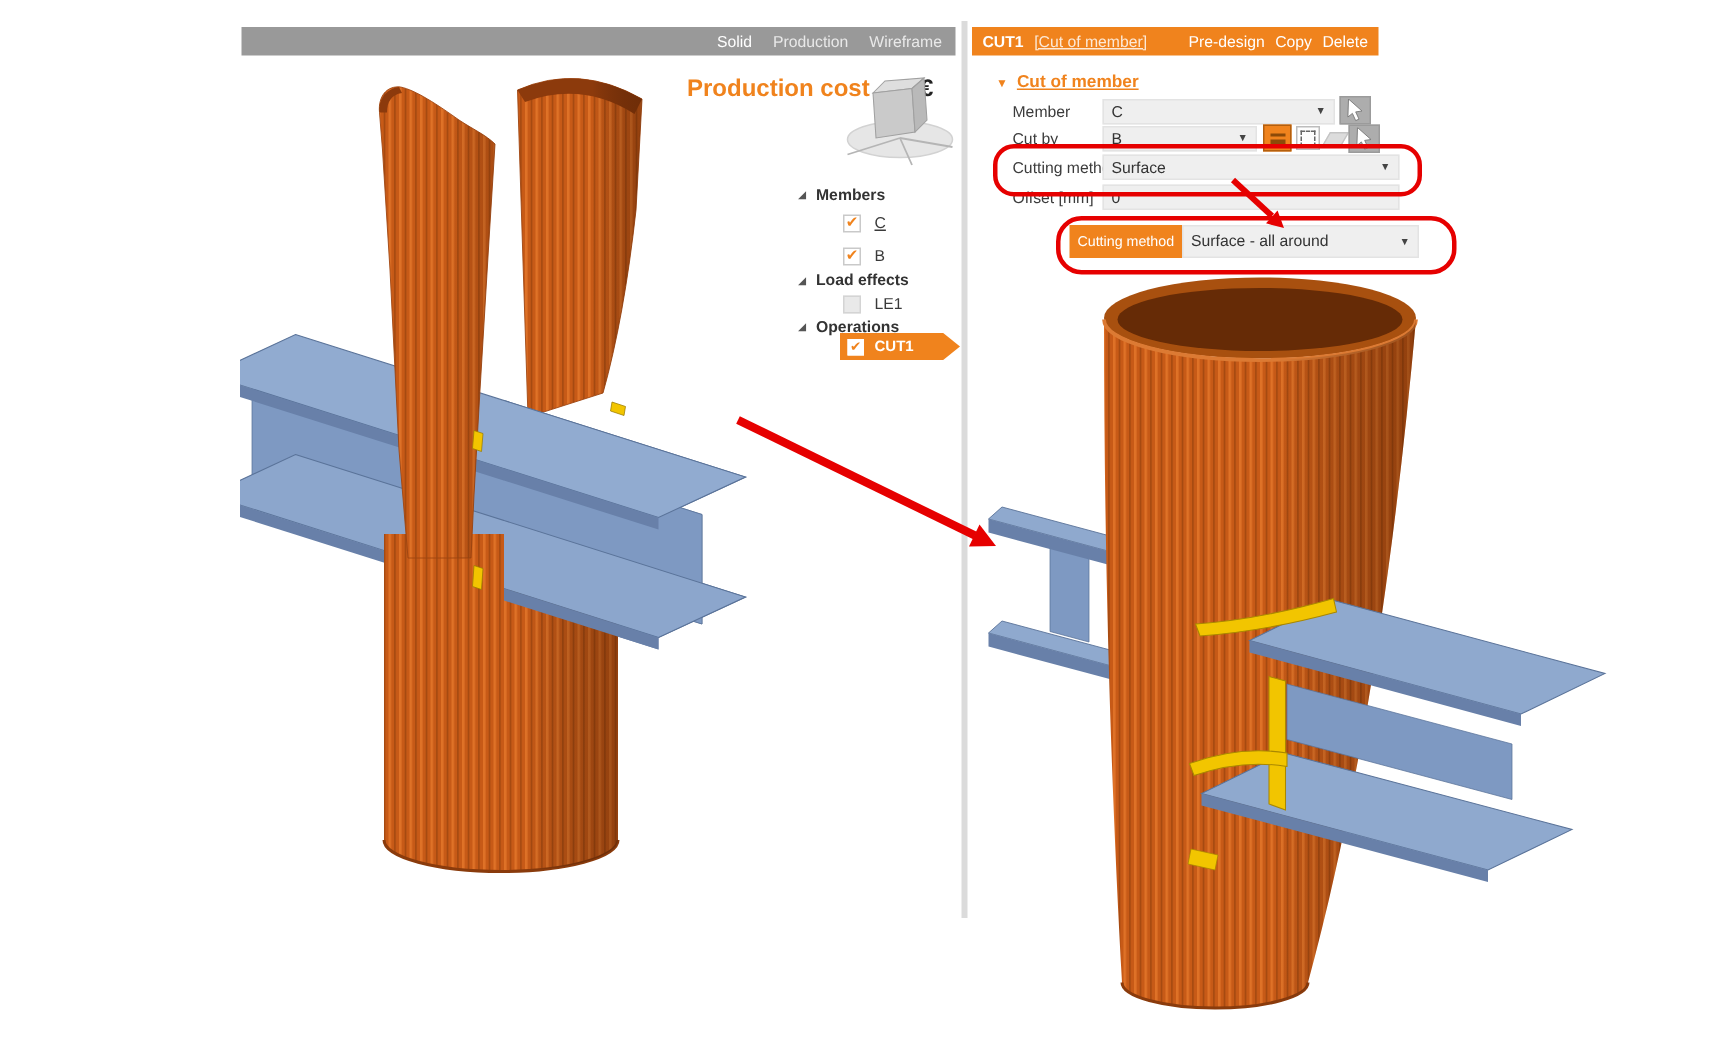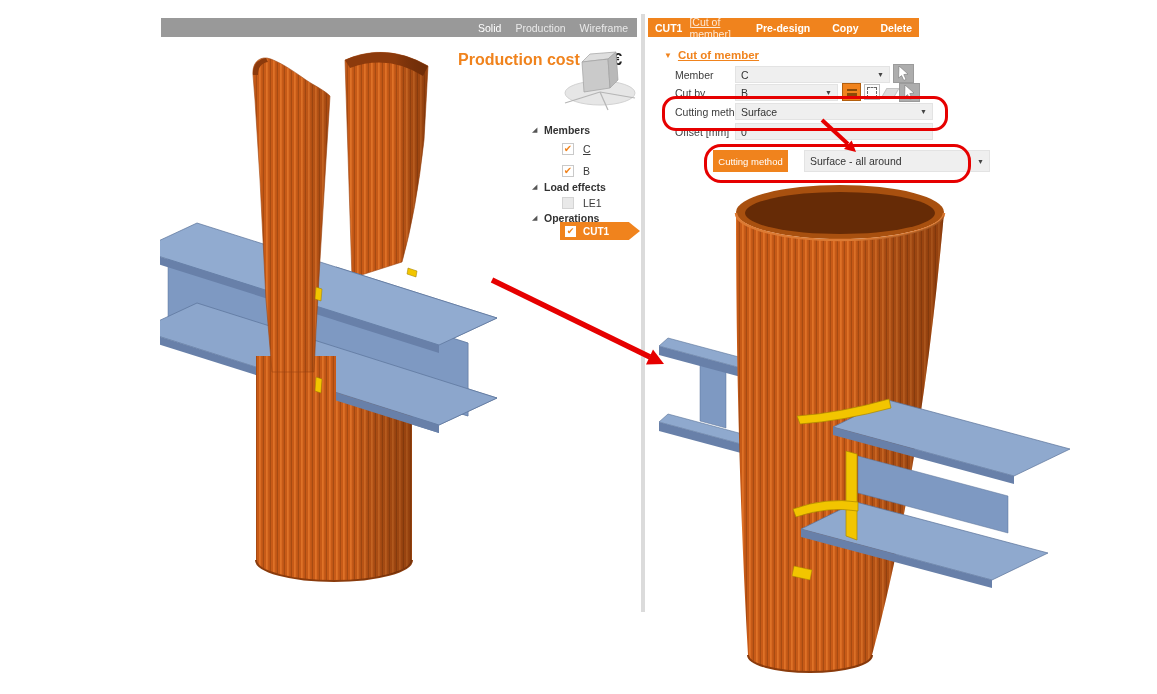--- a/index.html
+++ b/index.html
@@ -29,40 +29,40 @@
   .cut1-banner .cut1-label{color:#fff;font-weight:bold;font-size:10px;}
   .item-label{color:#3a3a3a;}
   .item-label.underl{text-decoration:underline;}
   
   .divider{position:absolute;left:641px;top:14px;width:4px;height:598px;background:#dbdbdb;}
   
   .op-header{position:absolute;left:648px;top:18px;width:271px;height:19px;background:#F0831D;
     display:flex;align-items:center;padding:0 7px;box-sizing:border-box;font-size:10.5px;color:#fff;}
   .op-header .oh-title{font-weight:bold;}
   .op-header .oh-sub{color:rgba(255,255,255,.82);margin-left:7px;flex:1;text-decoration:underline;}
-  .op-header .oh-act{font-weight:bold;margin-left:22px;cursor:default;}
+  .op-header .oh-act{font-weight:normal;margin-left:7px;cursor:default;}
   .section-hdr{position:absolute;left:664px;top:49px;display:flex;align-items:center;}
   .section-hdr .sec-arrow{color:#F0831D;font-size:8px;margin-right:6px;}
   .section-hdr .sec-title{color:#F0831D;font-weight:bold;font-size:11.5px;text-decoration:underline;}
   .frm-label{position:absolute;left:675px;font-size:10.5px;color:#3c3c3c;}
   .frm-ctl{position:absolute;background:#efefef;border:1px solid #e3e3e3;box-sizing:border-box;
     font-size:10.5px;color:#333;display:flex;align-items:center;padding:0 5px;}
   .frm-ctl .ctl-val{flex:1;}
   .frm-ctl .ctl-arrow{font-size:7px;color:#444;}
   .sq-btn{position:absolute;box-sizing:border-box;display:flex;align-items:center;justify-content:center;}
   .btn-gray{background:#adadad;border:1px solid #9b9b9b;}
   .btn-orange{background:#F0831D;border:1px solid #b35f0e;flex-direction:column;gap:2px;}
   .btn-white{background:#fdfdfd;border:1px solid #bdbdbd;}
   .weld-bar{width:10px;height:2.5px;background:#8C4A08;}
   .sel-glyph{width:8px;height:9px;border:1px dashed #666;}
   .plate-glyph{width:11px;height:7px;background:#dcdcdc;border:1px solid #c4c4c4;transform:skewX(-30deg);}
   
   .popup-label{position:absolute;left:713px;top:150px;width:75px;height:22px;background:#F0831D;
     color:#fff;font-size:9.5px;display:flex;align-items:center;justify-content:center;}
-  .popup-ctl{left:788px;top:150px;width:186px;height:22px;margin-left:16px;}
+  .popup-ctl{left:788px;top:150px;width:158px;height:22px;}
   
   .red-circle{position:absolute;border:3px solid #e60000;border-radius:14px;background:transparent;z-index:50;pointer-events:none;}
   .overlay-svg{position:absolute;z-index:55;pointer-events:none;}
   .scene-svg{position:absolute;z-index:1;}
 </style>
 </head>
 <body>
 
 <div id="stage">
 

